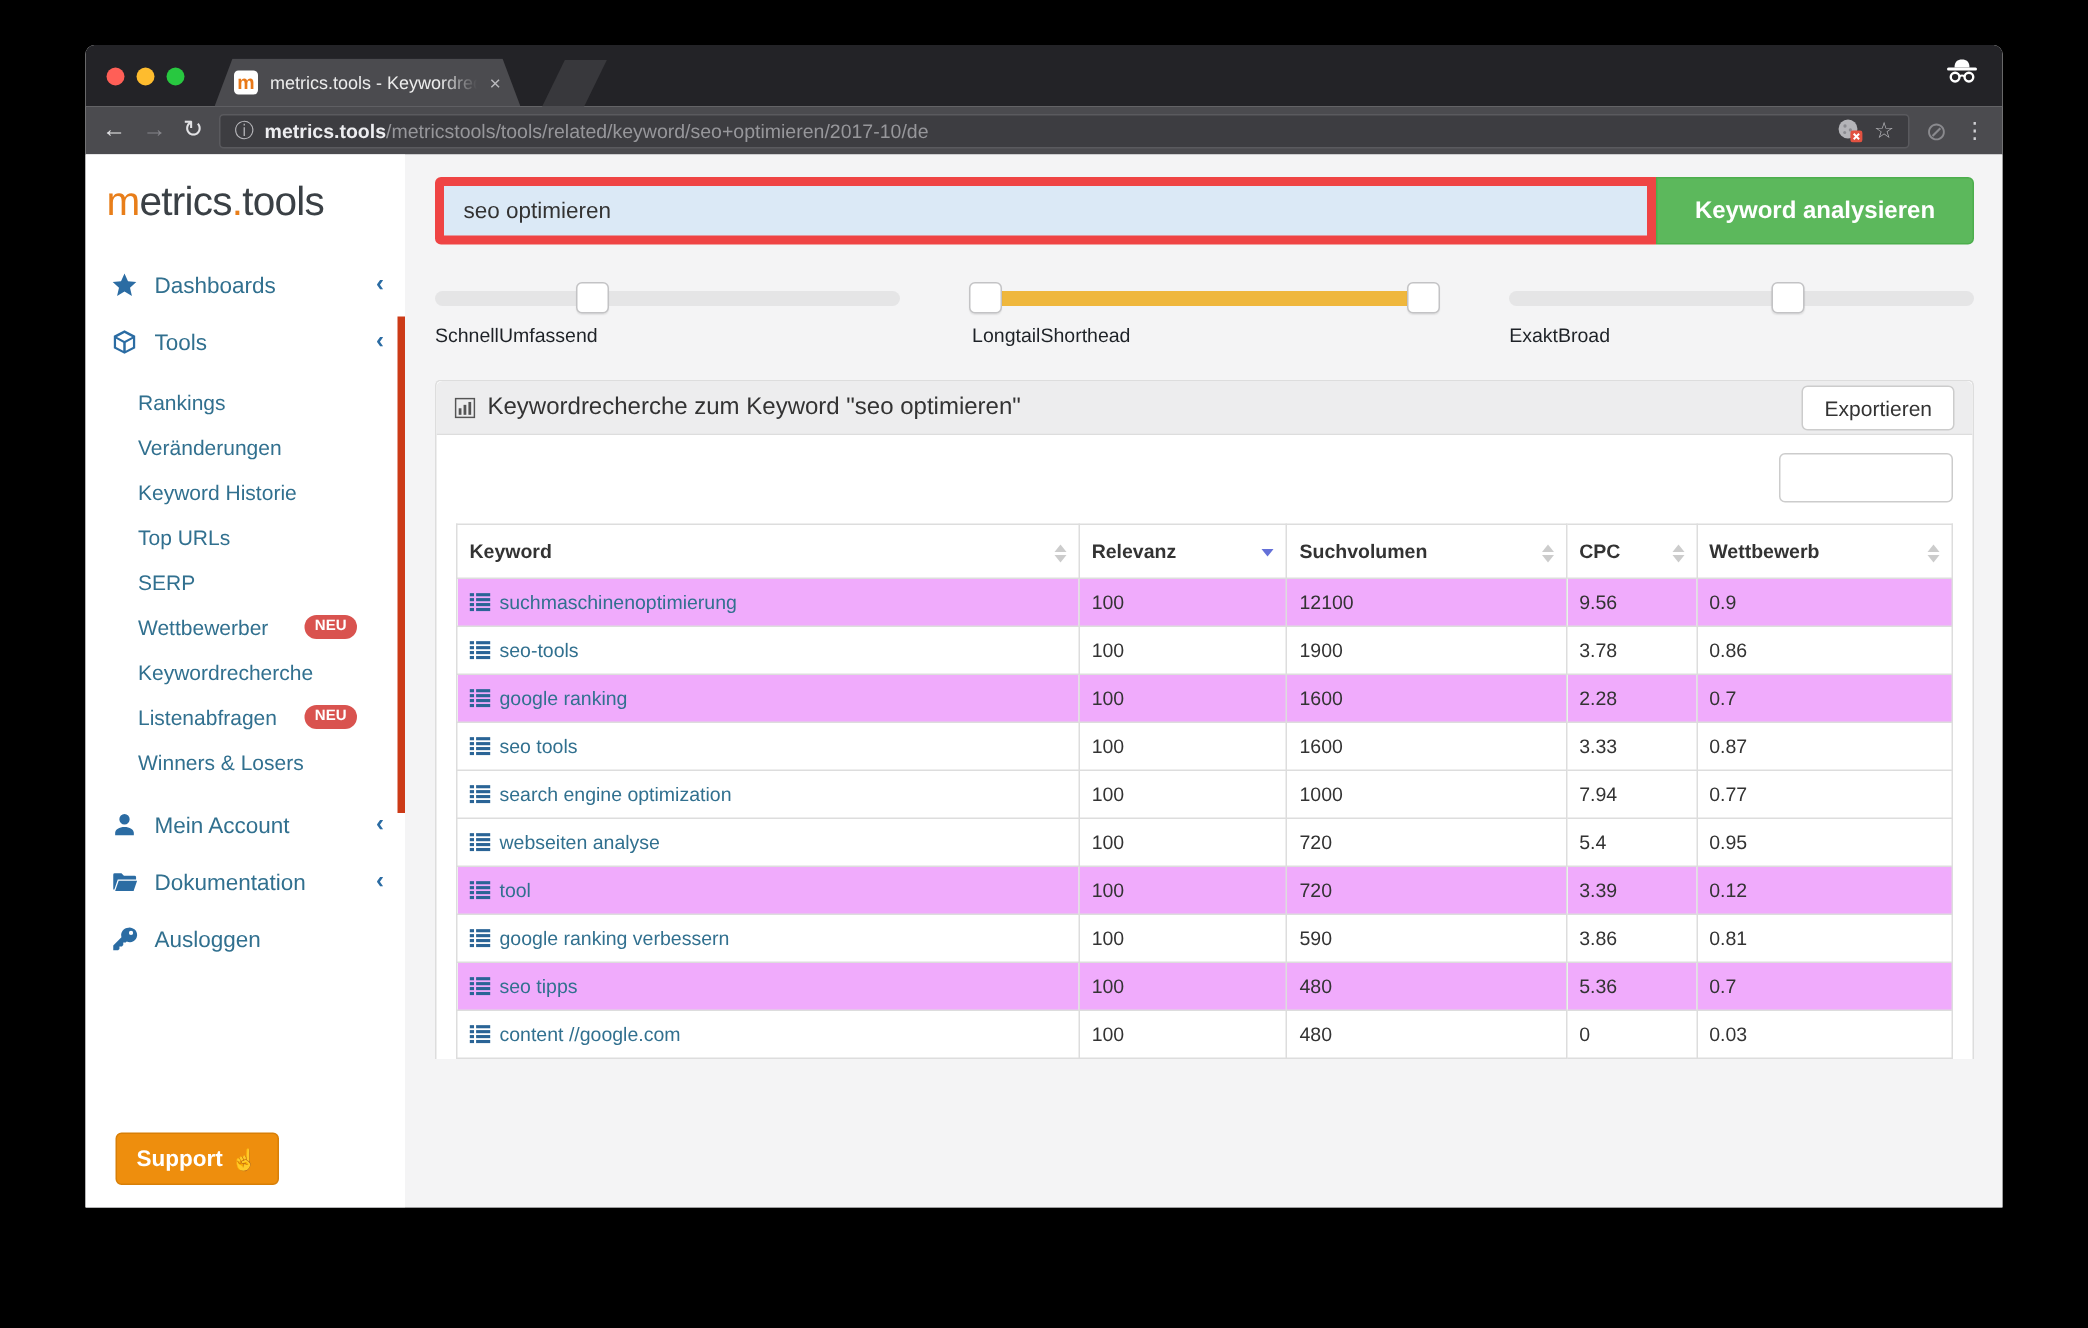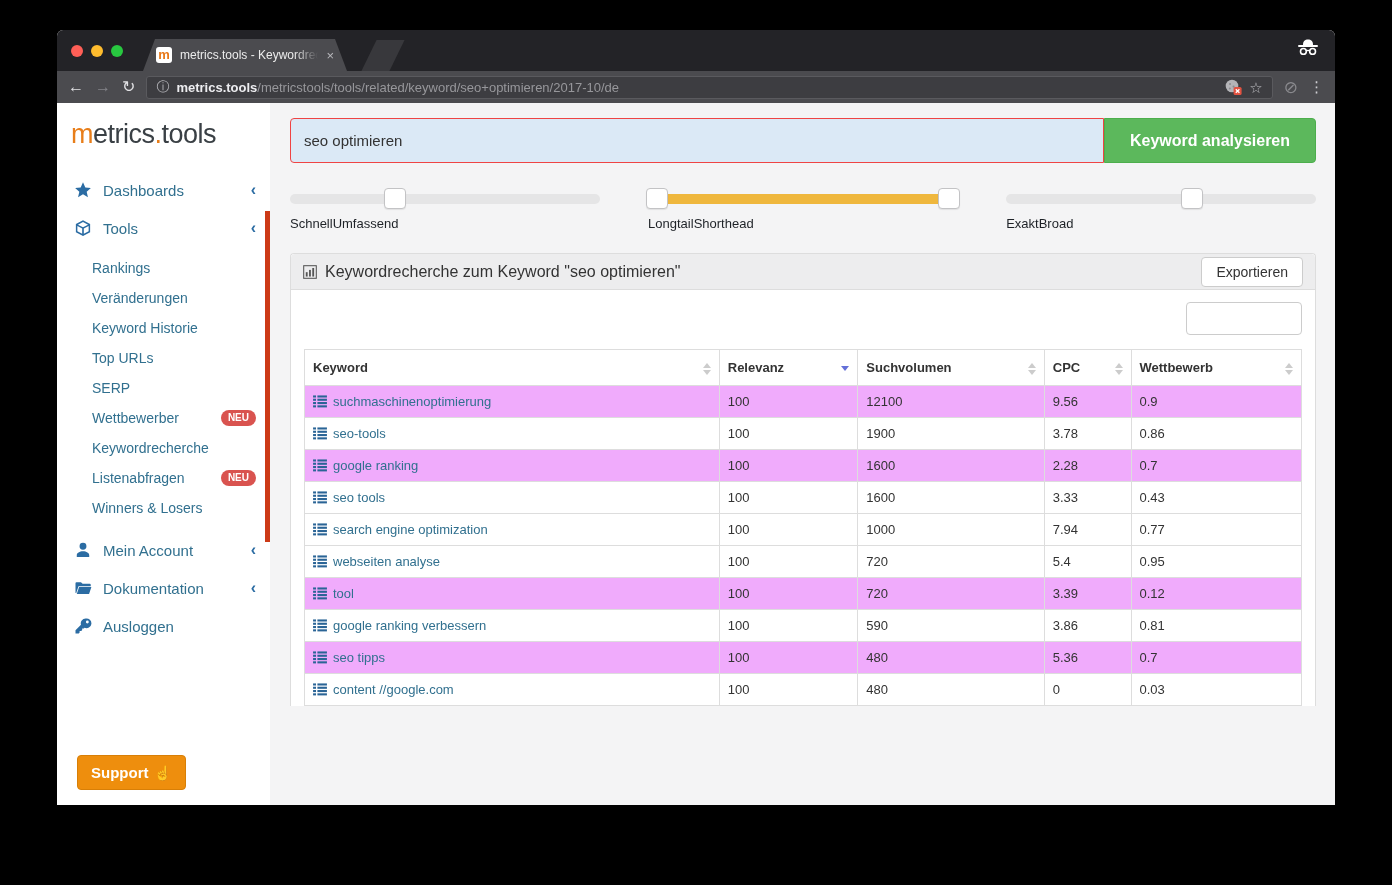--- a/index.html
+++ b/index.html
@@ -44,32 +44,32 @@
   .page{flex:1;display:flex;min-height:0;background:#f4f4f5}
   .sidebar{width:213px;background:#fff;position:relative;flex:none}
   .logo{padding:16px 0 0 14px;font-size:27px;color:#3a4045;letter-spacing:-0.5px}
   .logo .orange{color:#e87e1a}
   .nav{margin-top:21px}
   .nav-item{display:flex;align-items:center;padding:10px 14px 10px 17px;color:#31708f;
             font-size:15px;cursor:pointer}
   .nav-item .icn{width:18px;height:18px;margin-right:11px;flex:none}
   .chev{margin-left:auto;color:#2b6ca3;font-size:16px;line-height:14px;font-weight:bold}
   .submenu{padding:6px 0 8px 0}
-  .sub-item{display:flex;align-items:flex-start;padding:7px 14px 7px 35px;color:#31708f;font-size:14px;cursor:pointer}
+  .sub-item{display:flex;align-items:flex-start;padding:7px 32px 7px 35px;color:#31708f;font-size:14px;cursor:pointer}
   .badge{margin-left:auto;background:#d9534f;color:#fff;font-size:10px;font-weight:bold;
          padding:3px 7px;border-radius:9px;line-height:10px}
   .accent-bar{position:absolute;right:0;top:108px;width:5px;height:331px;background:#cc3a17}
   .support-btn{position:absolute;left:20px;bottom:15px;background:#ee8e0d;color:#fff;font-weight:bold;
          font-size:15px;padding:8px 13px;border-radius:4px;border:1px solid #d87f07;
          display:flex;align-items:center;gap:6px;cursor:pointer}
   .hand-glyph{font-size:14px;font-weight:normal}
 
   .content{flex:1;min-width:0;padding:15px 19px 0 20px;box-sizing:border-box}
   .search-row{display:flex;height:45px}
-  .search-input{flex:1;background:#dbe9f6;border:1px solid #ef4444;border-radius:4px 0 0 4px;
+  .search-input{flex:1;background:#dbe9f6;border:6px solid #ef4444;border-radius:4px 0 0 4px;
         padding:16px 13px;font-size:15px;color:#333;font-family:"Liberation Sans",sans-serif;min-width:0}
   .analyze-btn{width:212px;background:#5cb85c;border:1px solid #4cae4c;color:#fff;border-radius:0 4px 4px 0;
         font-size:16px;font-weight:bold;cursor:pointer;font-family:"Liberation Sans",sans-serif}
 
   .sliders{display:flex;justify-content:space-between;margin-top:31px}
   .slider-block{width:30.2%}
   .track{position:relative;height:10px;background:#e5e5e6;border-radius:5px}
   .track.range{background:#efb73d}
   .handle{position:absolute;top:-6px;width:22px;height:21px;background:#fff;border:1px solid #c3c3c5;
           border-radius:4px;box-sizing:border-box;box-shadow:0 1px 1px rgba(0,0,0,.08);cursor:pointer}
@@ -382,21 +382,21 @@
                         <rect x="5" y="4.3" width="11" height="2.4"></rect>
       <rect x="0" y="8.1" width="3.4" height="2.4"></rect>
                         <rect x="5" y="8.1" width="11" height="2.4"></rect>
       <rect x="0" y="11.9" width="3.4" height="2.4"></rect>
                         <rect x="5" y="11.9" width="11" height="2.4"></rect>
     </g>
   </svg><span class="kw-link">seo tools</span></td>
                   <td>100</td>
                   <td>1600</td>
                   <td>3.33</td>
-                  <td>0.43</td>
+                  <td>0.87</td>
                 </tr>
                 <tr>
                   <td class="kw-cell"><svg class="list-ico" width="14" height="13" viewBox="0 0 16 15">
     <g fill="#2a6496">
       <rect x="0" y="0.5" width="3.4" height="2.4"></rect>
                         <rect x="5" y="0.5" width="11" height="2.4"></rect>
       <rect x="0" y="4.3" width="3.4" height="2.4"></rect>
                         <rect x="5" y="4.3" width="11" height="2.4"></rect>
       <rect x="0" y="8.1" width="3.4" height="2.4"></rect>
                         <rect x="5" y="8.1" width="11" height="2.4"></rect>

